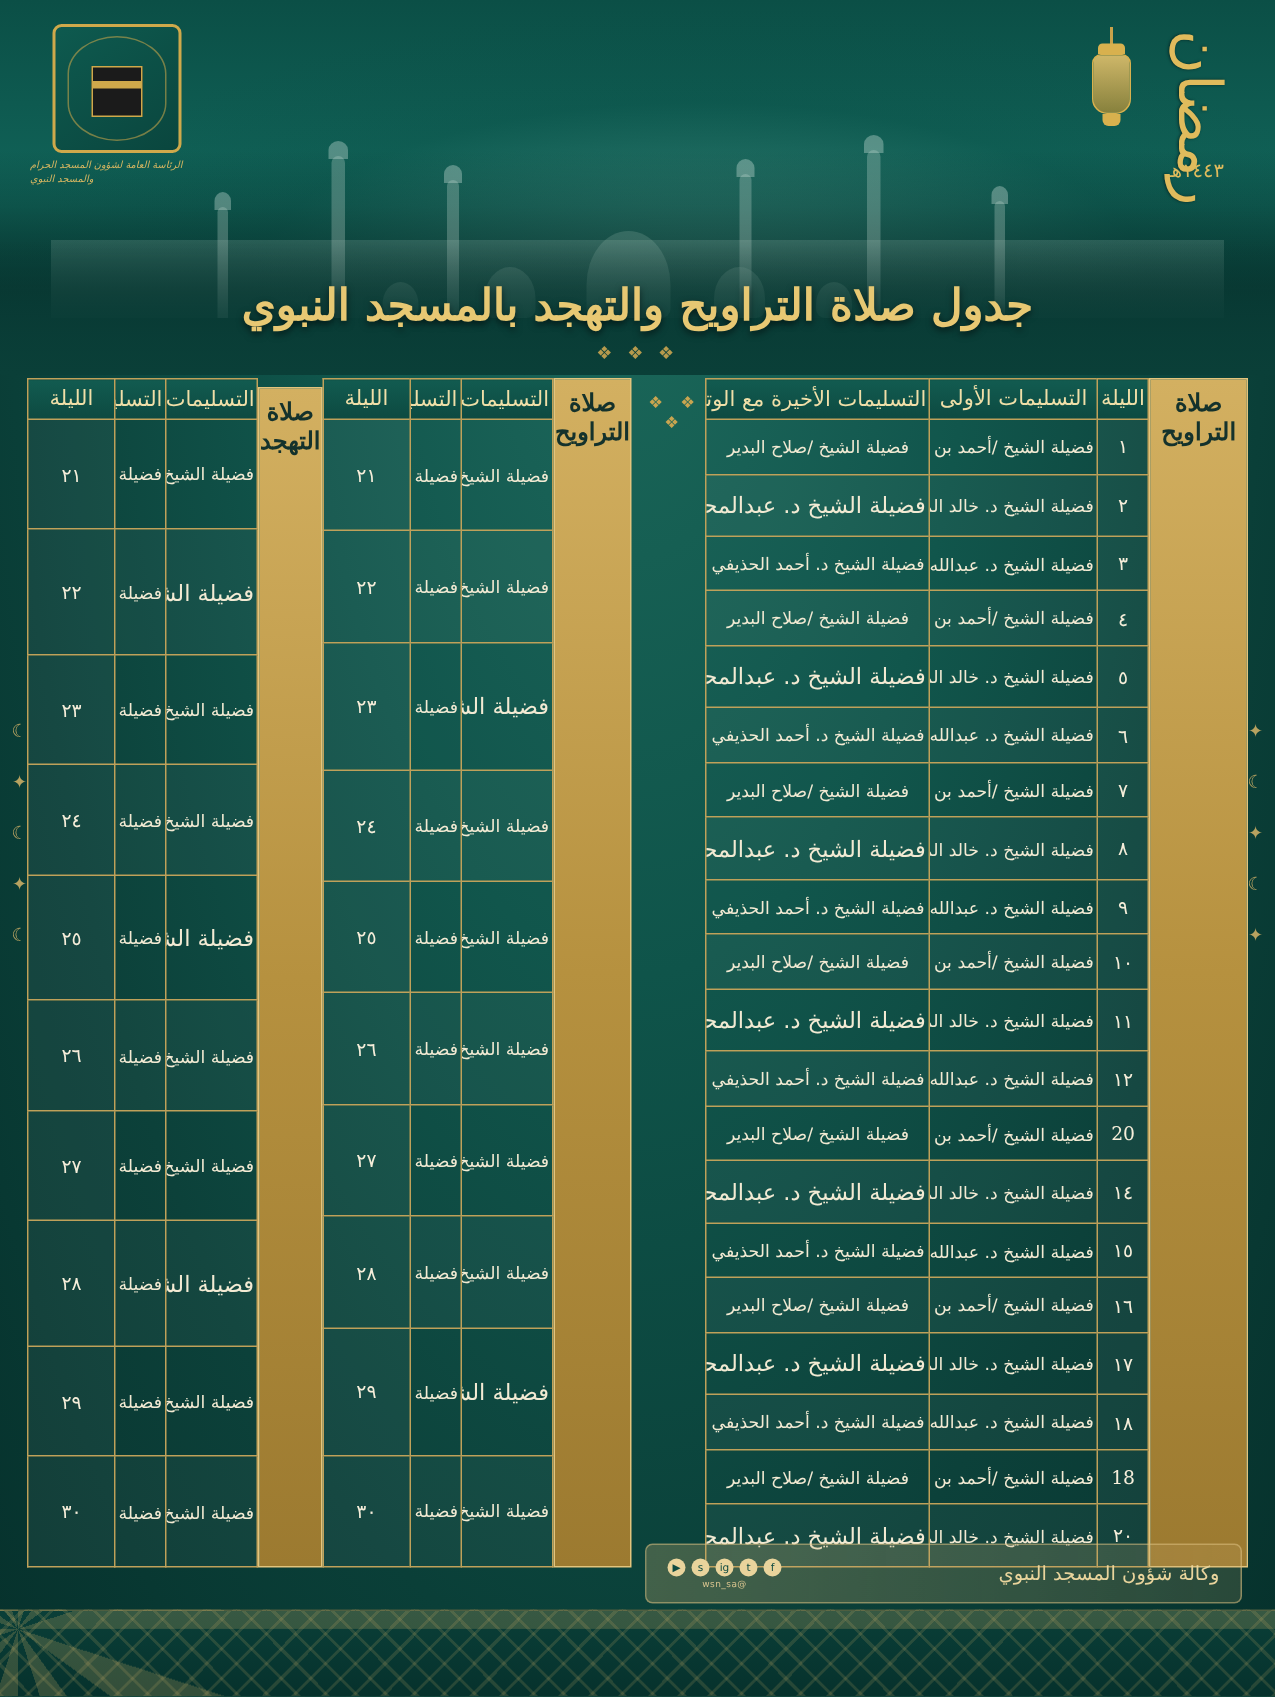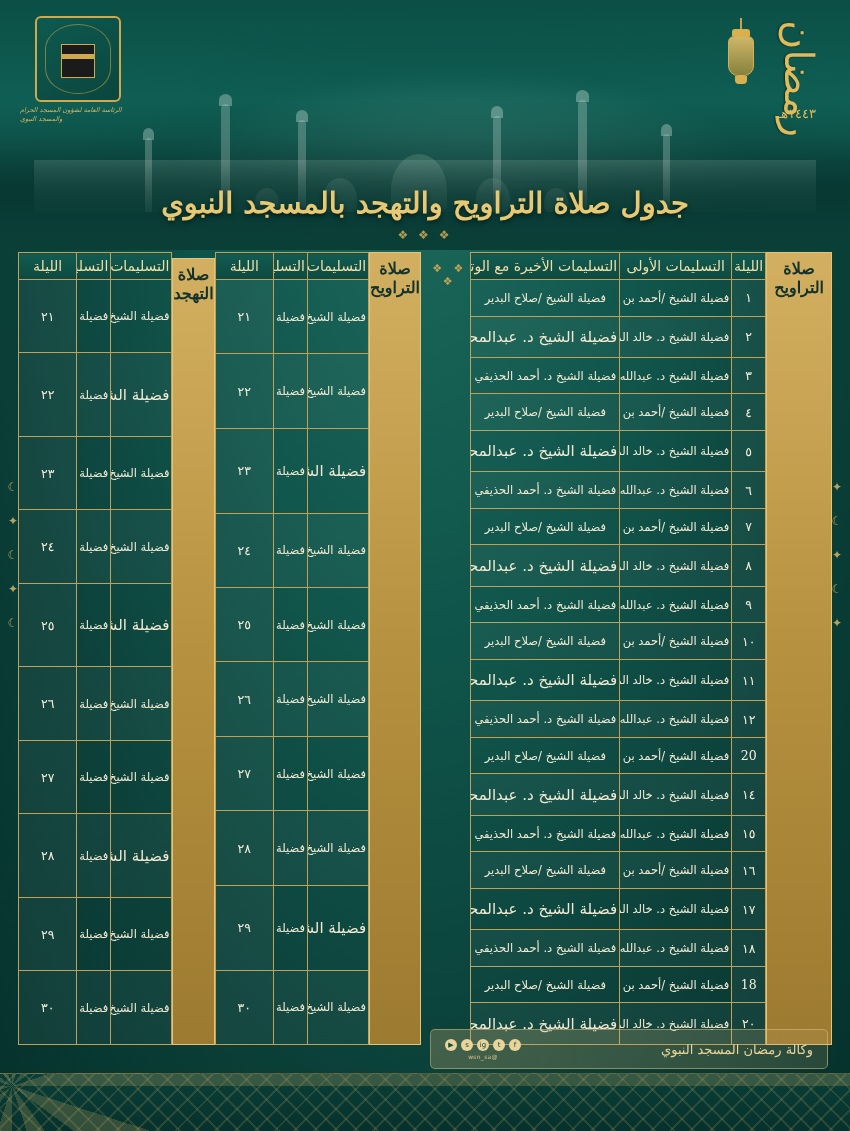--- a/index.html
+++ b/index.html
@@ -632,21 +632,21 @@
               <td class="imam">فضيلة الشيخ /صلاح البدير</td>
               <td class="imam">فضيلة الشيخ /أحمد بن طالب</td>
               <td class="night">٣٠</td>
             </tr>
           </tbody>
       </table>
     </div>
   </div>
 
   <div class="footer-bar">
-    <div class="footer-name">وكالة رمضان المسجد النبوي</div>
+    <div class="footer-name">وكالة شؤون المسجد النبوي</div>
     <div class="social">
       <div class="social-icons">
         <span>f</span>
         <span>t</span>
         <span>ig</span>
         <span>s</span>
         <span>▶</span>
       </div>
       <div class="handle">@wsn_sa</div>
     </div>

